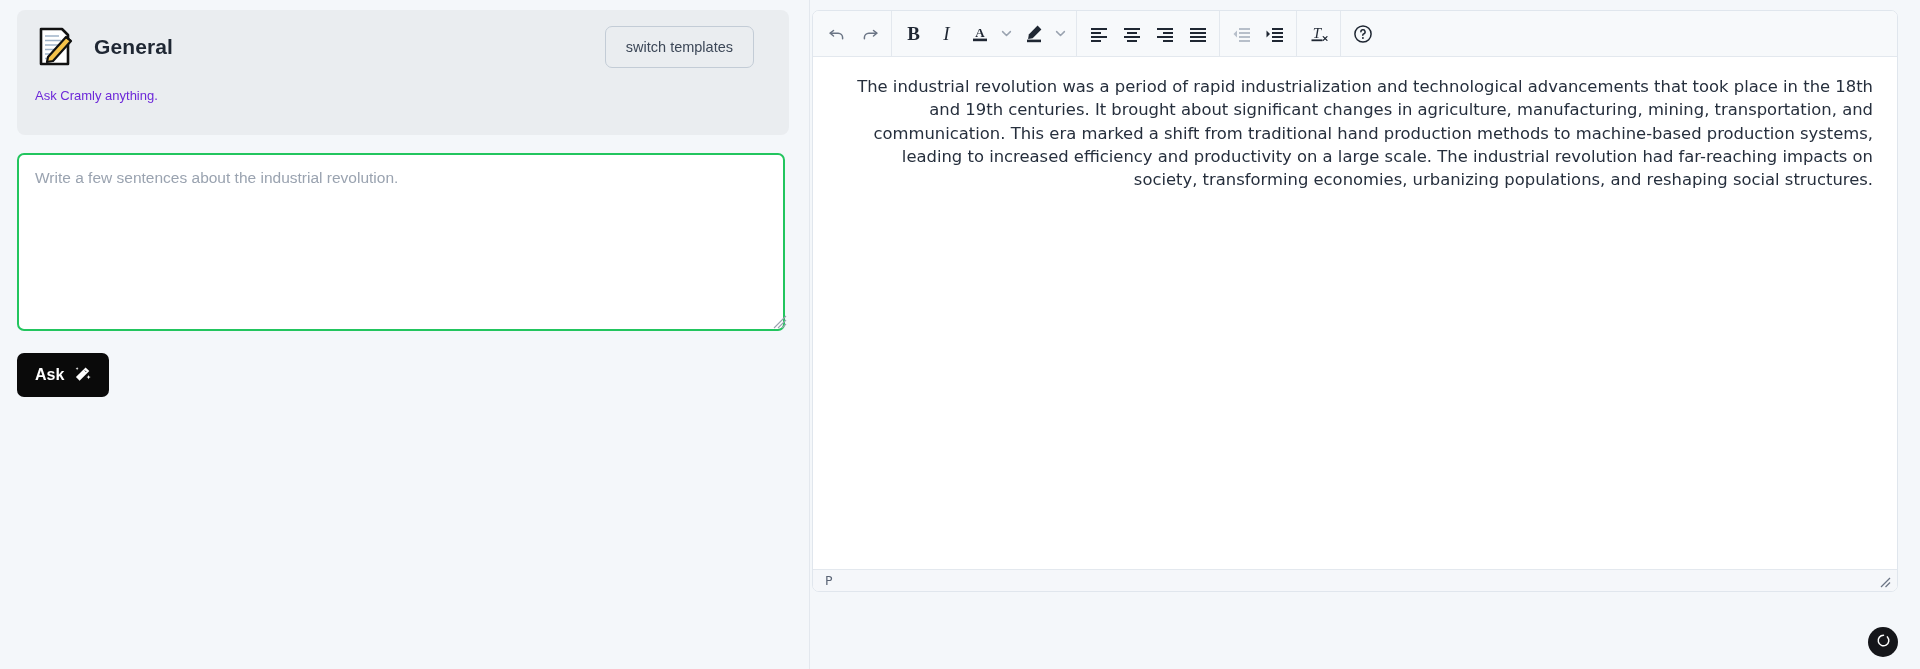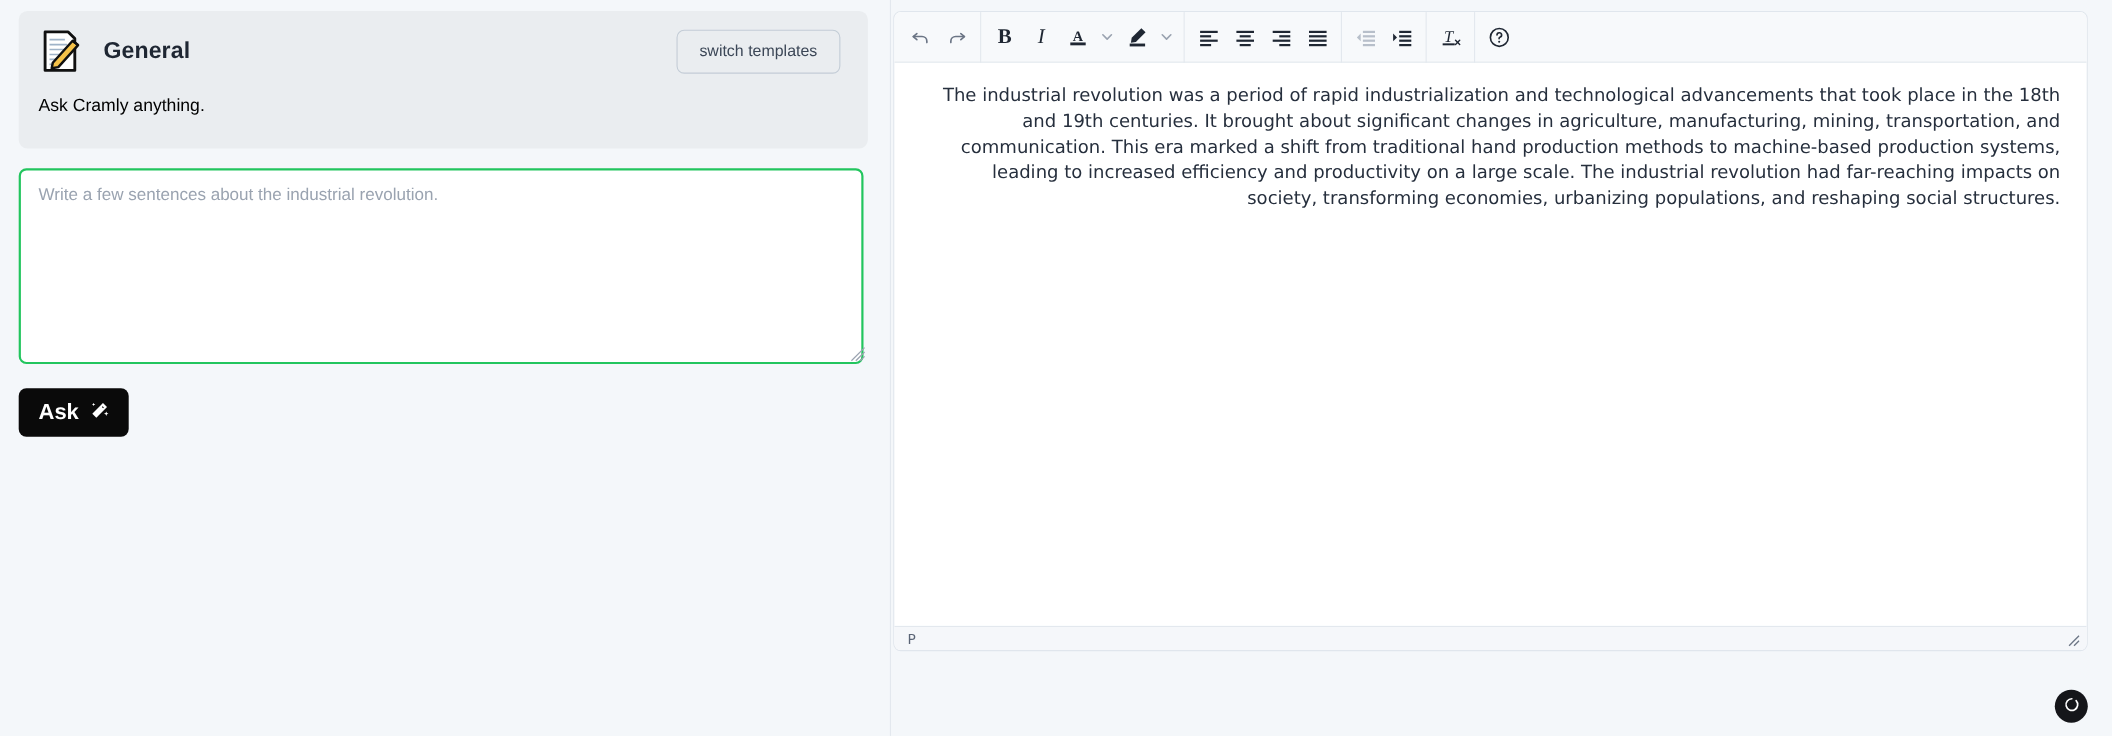--- a/index.html
+++ b/index.html
@@ -28,21 +28,20 @@
   }
   .tpl-header {
     background: #eaedf0;
     border-radius: 8px;
     padding: 16px 18px 18px 18px;
     position: relative;
     height: 125px;
   }
   .tpl-top {
     display: flex;
-    align-items: center;
     justify-content: space-between;
   }
   .tpl-title-wrap {
     display: flex;
     align-items: center;
     gap: 17px;
   }
   .tpl-icon {
     width: 42px; height: 42px;
     display: block;
@@ -56,26 +55,26 @@
   .switch-btn {
     background: transparent;
     border: 1px solid #c3ccd6;
     border-radius: 7px;
     color: #3c4757;
     font-size: 14.5px;
     font-family: inherit;
     padding: 11px 20px;
     cursor: pointer;
     white-space: nowrap;
-    margin-right: 7px;
+    margin-right: 17px;
   }
   .tpl-sub {
     margin-top: 20px;
-    font-size: 16px;
-    color: #000000;
+    font-size: 13px;
+    color: #6d28d9;
   }
 
   .ask-area {
     margin-top: 18px;
     position: relative;
   }
   .ask-textarea {
     width: 768px;
     height: 178px;
     background: #ffffff;
@@ -97,21 +96,21 @@
     pointer-events: none;
   }
 
   .ask-btn {
     margin-top: 22px;
     background: #0a0a0a;
     color: #ffffff;
     border: none;
     border-radius: 7px;
     font-family: inherit;
-    font-size: 20px;
+    font-size: 16px;
     font-weight: bold;
     height: 44px;
     padding: 0 18px;
     display: inline-flex;
     align-items: center;
     gap: 10px;
     cursor: pointer;
   }
   .wand {
     font-size: 15px;

